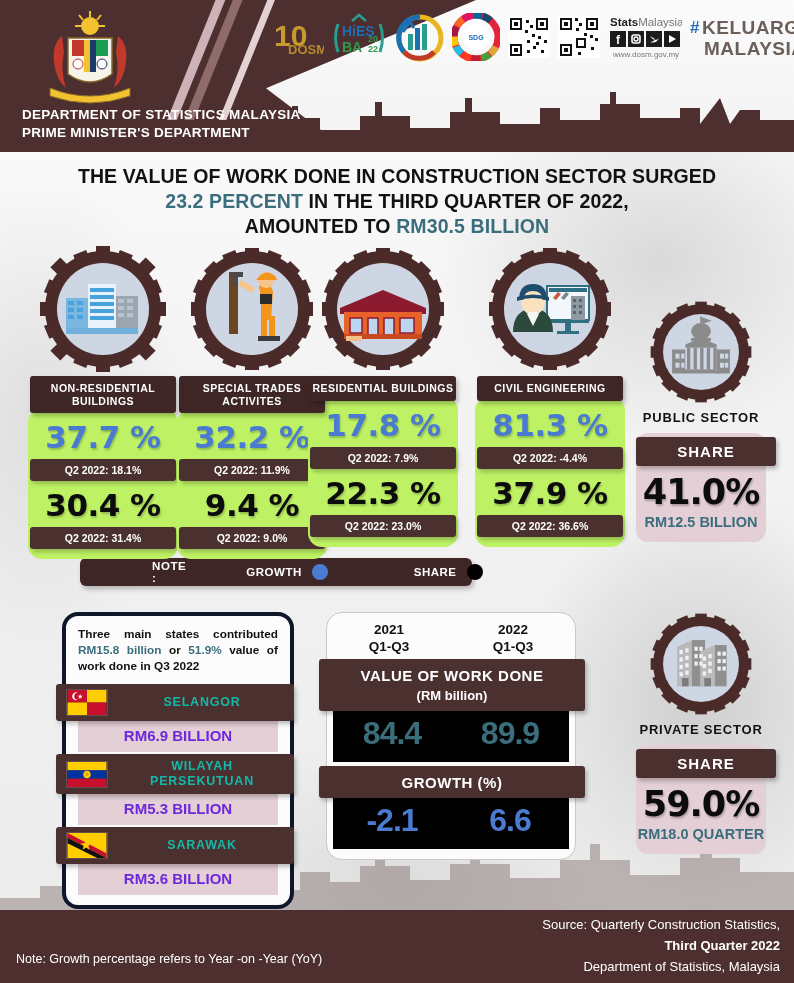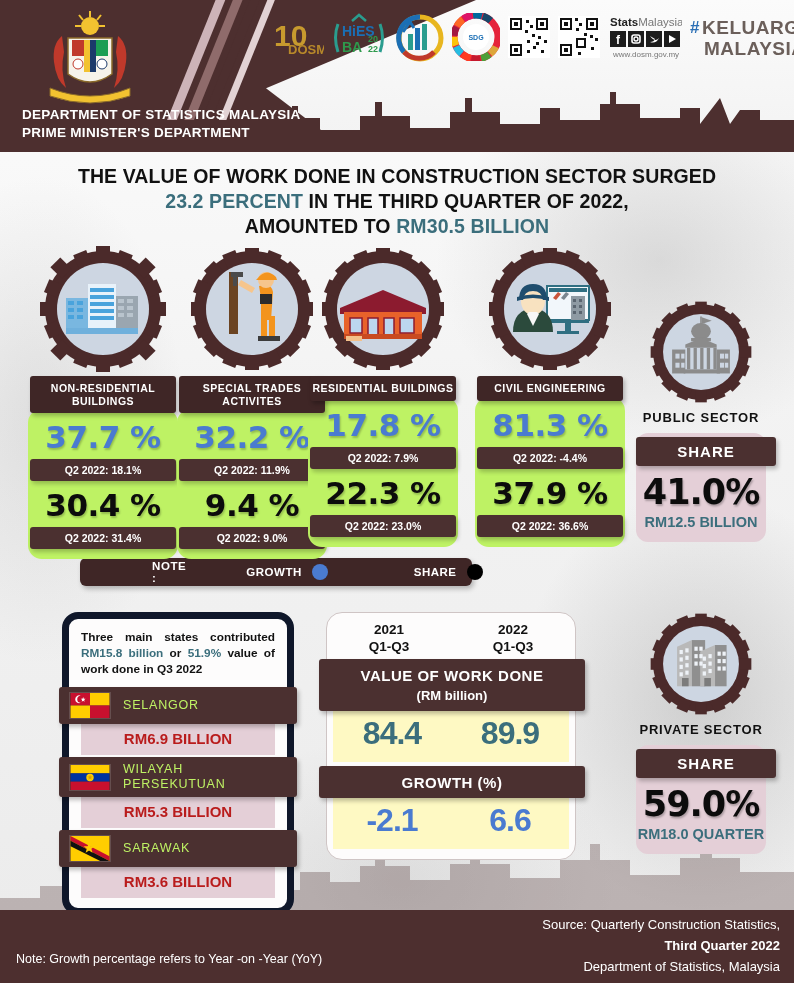--- a/index.html
+++ b/index.html
@@ -141,41 +141,41 @@
   .note-label { color: #fff; font-size: 11.5px; font-weight: 800; letter-spacing: .6px; margin-left: 72px; }
   .note-item { display: flex; align-items: center; gap: 10px; }
   .note-txt { color: #fff; font-size: 11.5px; font-weight: 600; letter-spacing: .5px; }
   .dot { width: 16px; height: 16px; border-radius: 50%; }
   .dot-blue { background: #4a7bd0; }
   .dot-black { background: #000; }
 
   
   .states {
     position: absolute; left: 62px; top: 612px; width: 232px;
-    background: #fdfcfc; border: 7px solid #0f172a; border-radius: 16px;
+    background: #fdfcfc; border: 4px solid #0f172a; border-radius: 16px;
     padding: 10px 0 10px;
   }
   .states-intro {
     font-size: 11.8px; line-height: 16px; color: #111; font-weight: 700;
     padding: 0 12px 8px; text-align: justify;
   }
   .t-teal { color: #3b6e7c; }
   .state-bar {
     position: relative; left: -10px; width: 238px; background: #4b3030;
     display: flex; align-items: center; gap: 12px;
     padding: 5px 10px; border-radius: 3px; margin-top: 2px;
     box-shadow: 2px 3px 4px rgba(0,0,0,.25); z-index: 3;
   }
   .flag { width: 42px; height: 27px; flex: 0 0 42px; border: 1px solid rgba(255,255,255,.15); }
   .state-name {
-    color: #bef264; font-size: 12.5px; font-weight: 400; letter-spacing: .8px;
-    flex: 1; text-align: left; line-height: 15px;
+    color: #14b8a6; font-size: 12.5px; font-weight: 700; letter-spacing: .8px;
+    flex: 1; text-align: center; line-height: 15px;
   }
   .state-val {
-    background: #e4cfd7; color: #b91c1c; font-size: 15px; font-weight: 800;
+    background: #e4cfd7; color: #6d28d9; font-size: 15px; font-weight: 800;
     text-align: center; padding: 9px 0 8px; margin: -3px 12px 0; position: relative; z-index: 1;
   }
 
   
   .ctable {
     position: absolute; left: 326px; top: 612px; width: 250px;
     background: #fdfcfc; border: 1px solid #cfc5c5; border-radius: 16px;
     padding: 8px 0 10px;
   }
   .ct-head { display: flex; }
@@ -184,21 +184,21 @@
     line-height: 17px;
   }
   .ct-bar {
     position: relative; left: -8px; width: 266px; background: #4b3030; color: #fff;
     text-align: center; font-size: 15px; font-weight: 800; letter-spacing: .5px;
     padding: 7px 0 6px; border-radius: 3px; margin-top: 4px; line-height: 19px;
     box-shadow: 2px 3px 4px rgba(0,0,0,.25); z-index: 3;
   }
   .ct-bar small { font-size: 13px; font-weight: 700; letter-spacing: 0; }
   .ct-vals {
-    background: #fef9c3; display: flex; margin: -4px 6px 0; padding: 8px 0 10px;
+    background: #000000; display: flex; margin: -4px 6px 0; padding: 8px 0 10px;
     position: relative; z-index: 1;
   }
   .ct-vals > div { flex: 1; text-align: center; font-size: 32px; font-weight: 800; letter-spacing: -1px; }
   .v-teal { color: #3b6e7c; }
   .v-blue { color: #4a7bd0; }
 
   
   .footer {
     position: absolute; left: 0; bottom: 0; width: 794px; height: 73px;
     background: #4d2f2f; color: #fff;

